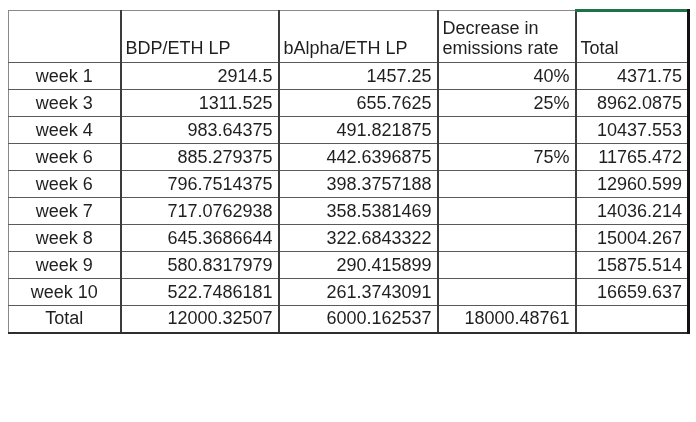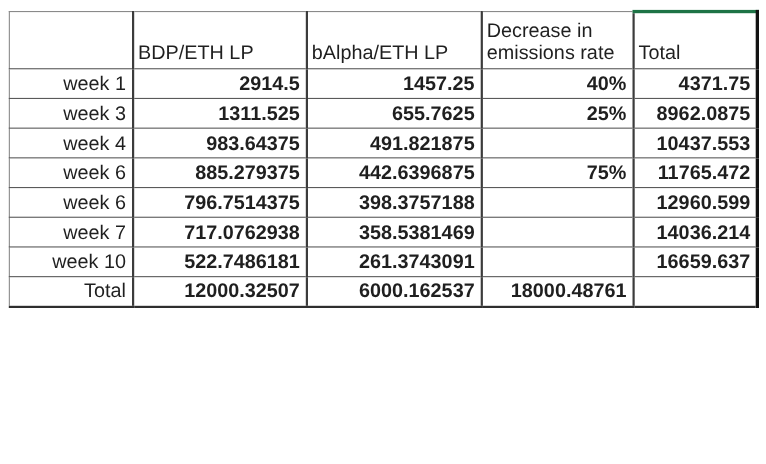--- a/index.html
+++ b/index.html
@@ -38,22 +38,22 @@
     padding: 2px 4px 3px 4px;
     height: 52px;
     box-sizing: border-box;
   }
   .grid tbody tr {
     height: 27px;
   }
   .grid td {
     padding: 1px 5px;
   }
-  .grid .lbl { text-align: right; }
-  .grid .num { text-align: right; font-weight: bold; }
+  .grid .lbl { text-align: center; }
+  .grid .num { text-align: right; }
   .grid tr > *:first-child { border-left: 1px solid #8a8a8a; }
   .grid tr > *:last-child  { border-right: 3px solid #121212; }
   .grid tbody tr:last-child td { border-bottom: 2px solid #2e2e2e; }
   .grid thead th.green-top {
     border-top-width: 3px;
     border-top-style: solid;
     
   }
 </style>
 </head>
@@ -114,20 +114,34 @@
     <td class="num">12960.599</td>
   </tr>
         <tr>
     <td class="lbl">week 7</td>
     <td class="num">717.0762938</td>
     <td class="num">358.5381469</td>
     <td class="num"></td>
     <td class="num">14036.214</td>
   </tr>
         <tr>
+    <td class="lbl">week 8</td>
+    <td class="num">645.3686644</td>
+    <td class="num">322.6843322</td>
+    <td class="num"></td>
+    <td class="num">15004.267</td>
+  </tr>
+        <tr>
+    <td class="lbl">week 9</td>
+    <td class="num">580.8317979</td>
+    <td class="num">290.415899</td>
+    <td class="num"></td>
+    <td class="num">15875.514</td>
+  </tr>
+        <tr>
     <td class="lbl">week 10</td>
     <td class="num">522.7486181</td>
     <td class="num">261.3743091</td>
     <td class="num"></td>
     <td class="num">16659.637</td>
   </tr>
         <tr>
     <td class="lbl">Total</td>
     <td class="num">12000.32507</td>
     <td class="num">6000.162537</td>

